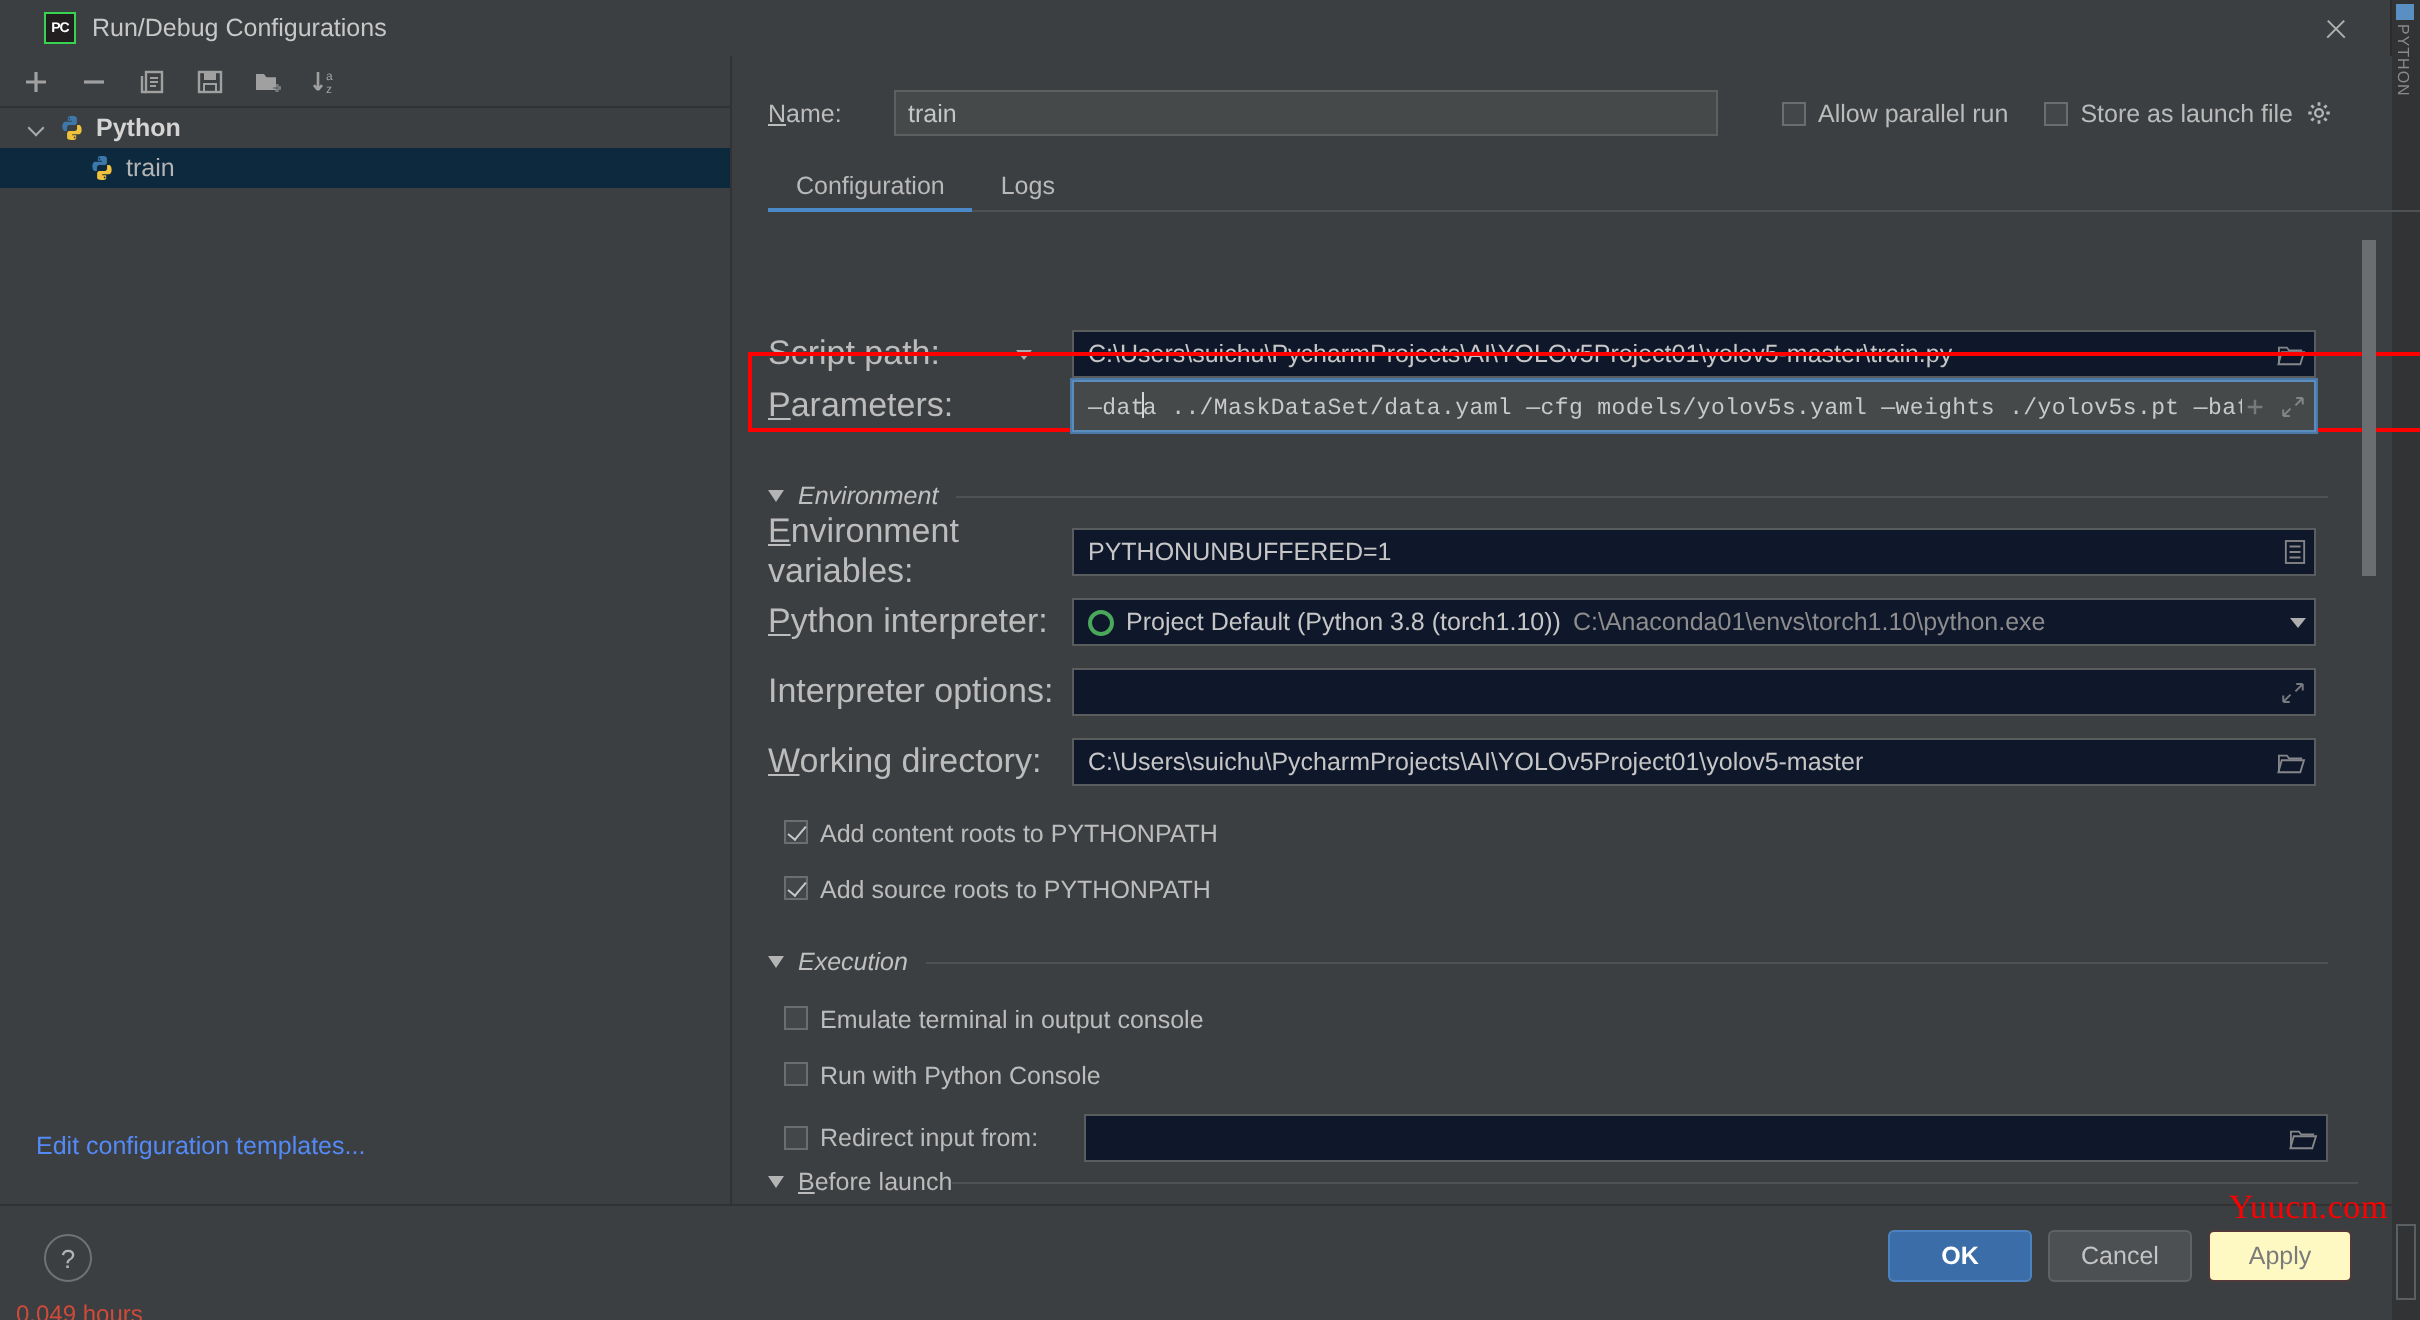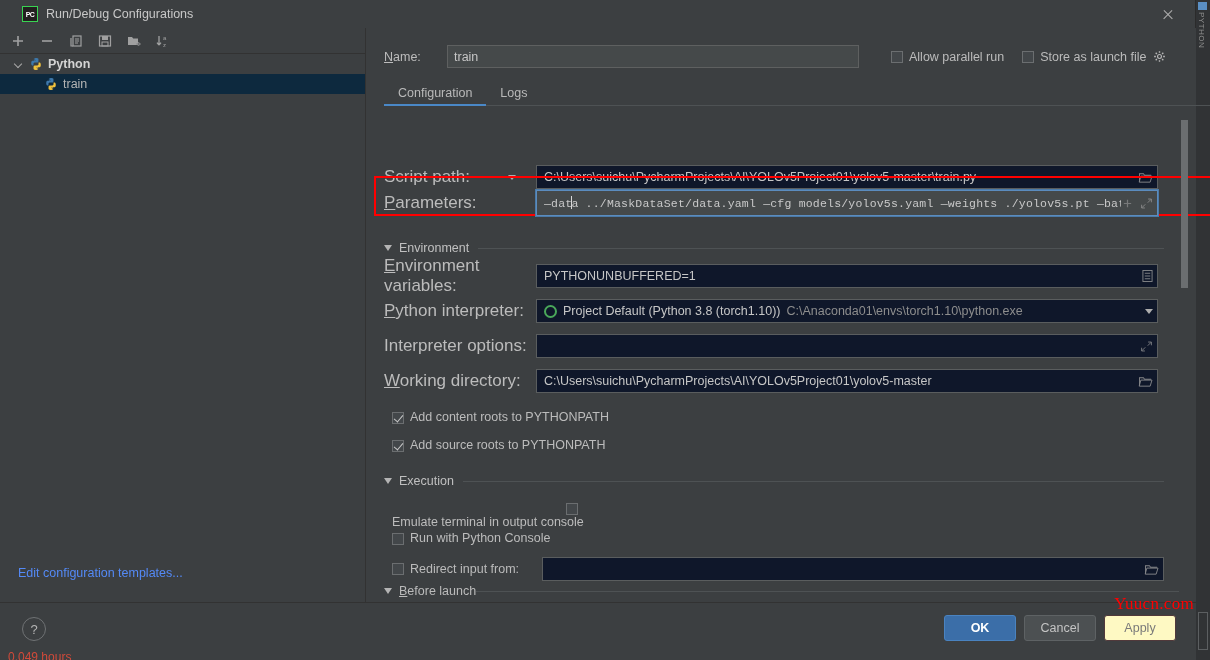--- a/index.html
+++ b/index.html
@@ -343,20 +343,21 @@
     vertical-align: -2px;
     margin: 0 -1px;
   }
 
   
   .section {
     position: absolute;
     display: flex;
     align-items: center;
     width: 780px;
+    font-style: italic;
   }
   .section .tri {
     width: 0; height: 0;
     border-left: 4.5px solid transparent;
     border-right: 4.5px solid transparent;
     border-top: 6px solid #b4b4b4;
     margin-right: 7px;
     cursor: pointer;
   }
   .section .stitle {
@@ -367,21 +368,21 @@
   }
   .section .sline {
     flex: 1;
     height: 1px;
     background: #4e5254;
   }
 
   .chk-row {
     position: absolute;
     display: flex;
-    align-items: flex-end;
+    align-items: flex-start;
     cursor: pointer;
     font-size: 12.5px;
     color: #bcbcbc;
   }
 
   .interp-icon {
     width: 13px; height: 13px;
     border: 2px solid #4aa85a;
     border-radius: 50%;
     margin-right: 6px;
@@ -707,21 +708,21 @@
             <div class="cbx checked"></div>
             <span>Add source roots to PYTHONPATH</span>
           </div>
 
           <div class="section" style="left:18px; top:358px; width:780px;">
             <span class="tri"></span>
             <span class="stitle">Execution</span>
             <span class="sline"></span>
           </div>
 
-          <div class="chk-row" style="left:26px; top:387px;flex-direction:column;">
+          <div class="chk-row" style="left:26px; top:387px;">
             <div class="cbx"></div>
             <span>Emulate terminal in output console</span>
           </div>
           <div class="chk-row" style="left:26px; top:415px;">
             <div class="cbx"></div>
             <span>Run with Python Console</span>
           </div>
 
           <div class="frow" style="left:26px; top:441px; width:1140px;">
             <div class="cbx-wrap" style="width:144px;">

